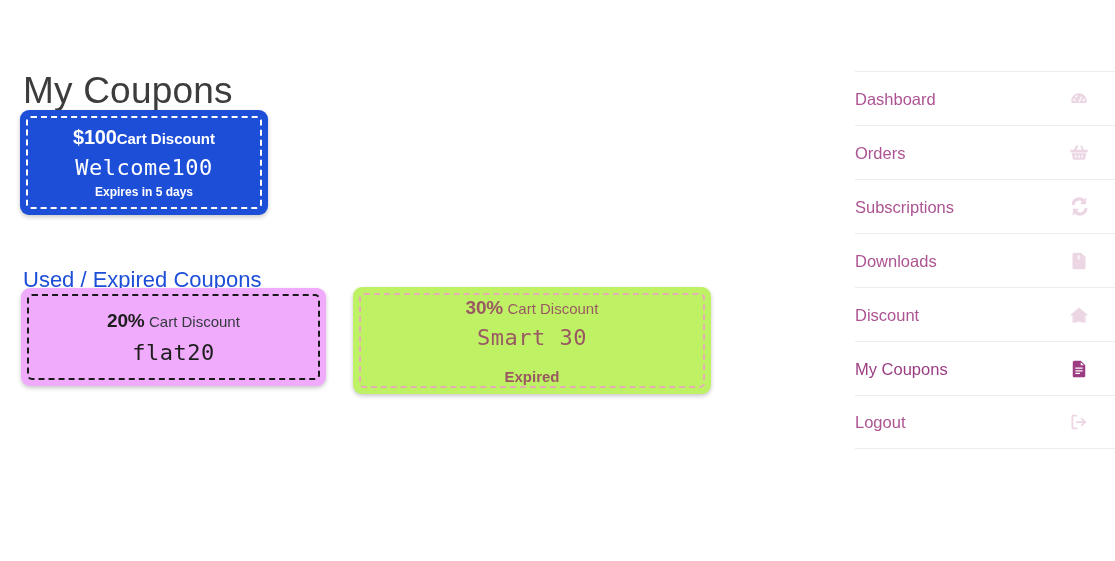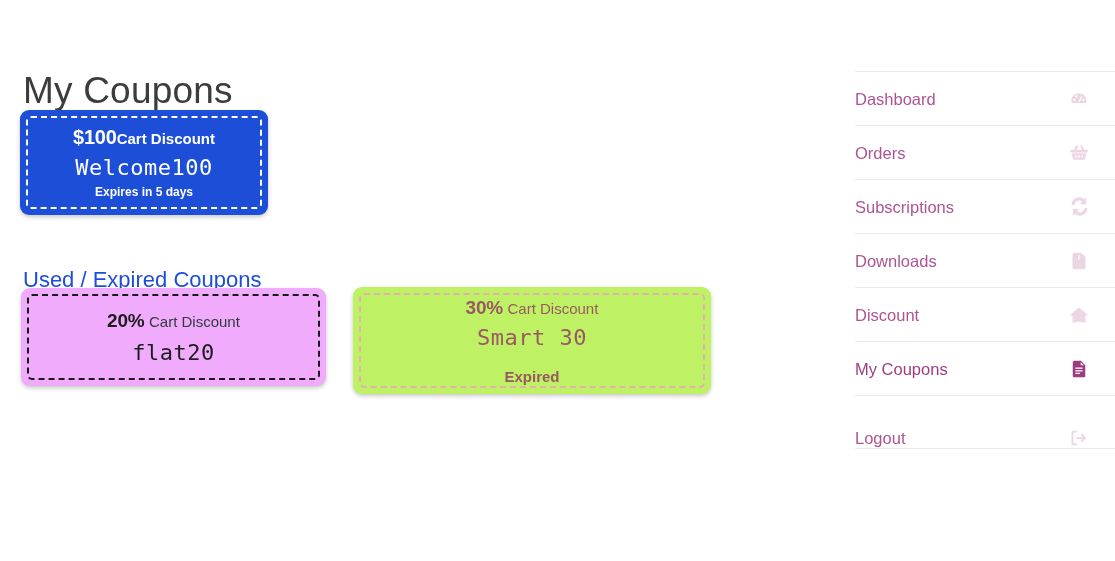--- a/index.html
+++ b/index.html
@@ -146,21 +146,21 @@
   .nav-list { list-style: none; margin: 0; padding: 0; }
   .nav-item {
     position: relative;
     height: 54px;
     border-top: 1px solid #ececec;
     display: flex;
     align-items: center;
     justify-content: space-between;
     padding-right: 26px;
   }
-  .nav-item.last { border-bottom: 1px solid #ececec; align-items: flex-end; }
+  .nav-item.last { border-bottom: 1px solid #ececec; }
   .nav-label {
     font-size: 16.5px;
     color: #ad5492;
     line-height: 20px;
     white-space: nowrap;
   }
   .nav-item.active .nav-label { color: #9c3d83; }
   .nav-icon {
     width: 20px; height: 20px;
     display: flex; align-items: center; justify-content: center;

